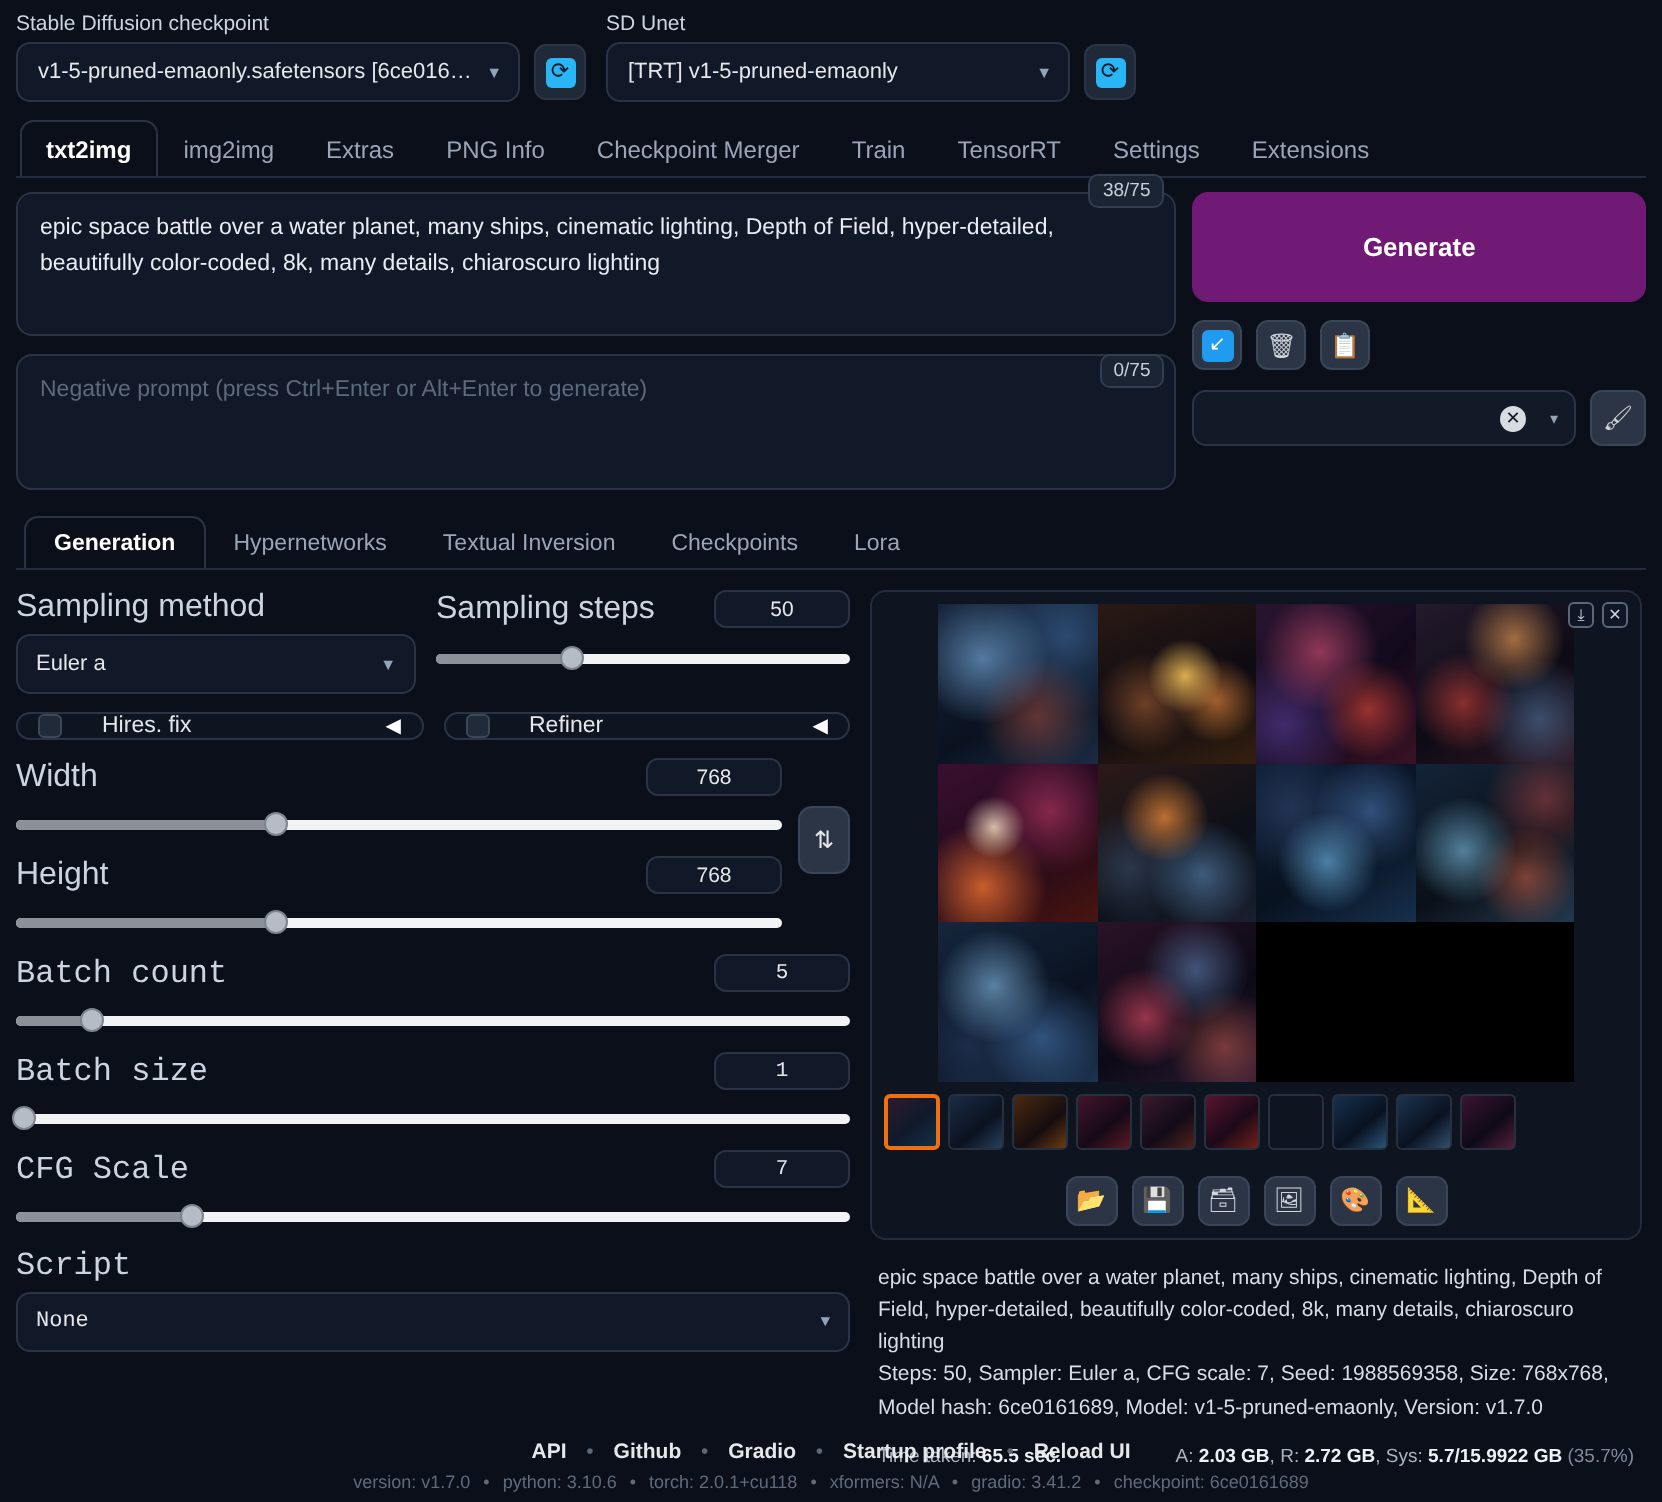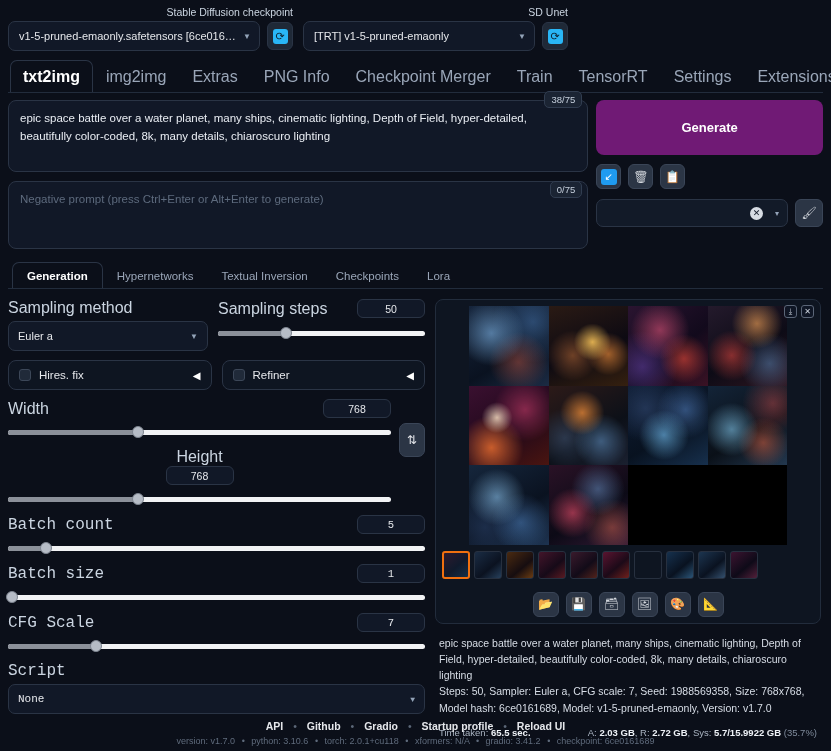--- a/index.html
+++ b/index.html
@@ -12,21 +12,21 @@
     overflow: hidden;
     position: relative;
   }
   .app { padding: 6px 8px 0 8px; }
 
   
   .modelbar { display: flex; gap: 10px; align-items: flex-end; }
   .modelgrp { display: flex; flex-direction: column; }
   .modelgrp.ckpt { width: 285px; }
   .modelgrp.unet { width: 265px; }
-  .fieldlabel { font-size: 10.5px; color: #cbd5e1; margin-bottom: 3px; text-align: right; }
+  .fieldlabel { font-size: 10.5px; color: #cbd5e1; margin-bottom: 3px; }
   .selectrow { display: flex; gap: 7px; align-items: center; }
   .select {
     background: #111827; border: 1px solid #2a3445; border-radius: 7px;
     height: 30px; display: flex; align-items: center; padding: 0 8px 0 10px;
     font-size: 11px; color: #e5e7eb; position: relative; flex: 1;
     white-space: nowrap; overflow: hidden;
   }
   .select .val { flex: 1; overflow: hidden; text-overflow: ellipsis; }
   .caret { color: #93a3b8; font-size: 8px; margin-left: 6px; }
   .iconbtn-sq {
@@ -39,21 +39,21 @@
     display: flex; align-items: center; justify-content: center;
     color: #0b1b26; font-size: 11px; line-height: 1;
   }
 
   
   .tabs-main {
     display: flex; align-items: flex-end; gap: 0;
     border-bottom: 1px solid #222c3c; margin-top: 9px; padding-left: 2px;
   }
   .tab {
-    padding: 7px 12px 6px 12px; font-size: 16px; color: #9aa6b8;
+    padding: 7px 12px 6px 12px; font-size: 12px; color: #9aa6b8;
     border: 1px solid transparent; border-bottom: none; white-space: nowrap;
   }
   .tab.active {
     color: #ffffff; background: #0b0f19; border-color: #2a3445;
     border-radius: 7px 7px 0 0; font-weight: bold;
   }
 
   
   .promptwrap { display: flex; gap: 8px; margin-top: 7px; }
   .promptcol { width: 586px; position: relative; }
@@ -142,23 +142,23 @@
     background: #8b9099; border-radius: 3px;
   }
   .thumb {
     position: absolute; top: 1px; width: 12px; height: 12px;
     border-radius: 50%; background: #b6bcc6; border: 1px solid #7d848f;
     transform: translateX(-6px);
   }
 
   .togglerow { display: flex; gap: 10px; margin-top: 9px; }
   .toggle {
-    flex: 1; height: 30px; border: 1px solid #2a3445; border-radius: 8px;
+    flex: 1; height: 14px; border: 1px solid #2a3445; border-radius: 8px;
     background: #0e1521; display: flex; align-items: center;
-    padding: 0 10px; gap: 8px;
+    padding: 0 10px; gap: 20px;
   }
   .chk {
     width: 12px; height: 12px; border-radius: 3px; background: #202a39;
     border: 1px solid #3c4758; flex: none;
   }
   .toggle .tlabel { flex: 1; font-size: 11.5px; color: #e5e7eb; }
   .tri { color: #fff; font-size: 10px; }
 
   .wh { display: flex; gap: 8px; align-items: flex-start; margin-top: 9px; }
   .whcol { flex: 1; }
@@ -351,21 +351,21 @@
         <div class="whcol">
           <div class="sliderhead">
             <span class="lbl" style="margin:0;">Width</span>
             <span class="numbox">768</span>
           </div>
           <div class="slider" style="margin-top:7px;">
             <div class="track"></div>
             <div class="fill" style="width:34%;"></div>
             <div class="thumb" style="left:34%;"></div>
           </div>
-          <div class="sliderhead" style="margin-top:9px;flex-direction:column;">
+          <div class="sliderhead" style="margin-top:9px;">
             <span class="lbl" style="margin:0;">Height</span>
             <span class="numbox">768</span>
           </div>
           <div class="slider" style="margin-top:7px;">
             <div class="track"></div>
             <div class="fill" style="width:34%;"></div>
             <div class="thumb" style="left:34%;"></div>
           </div>
         </div>
         <div class="swapbtn">

